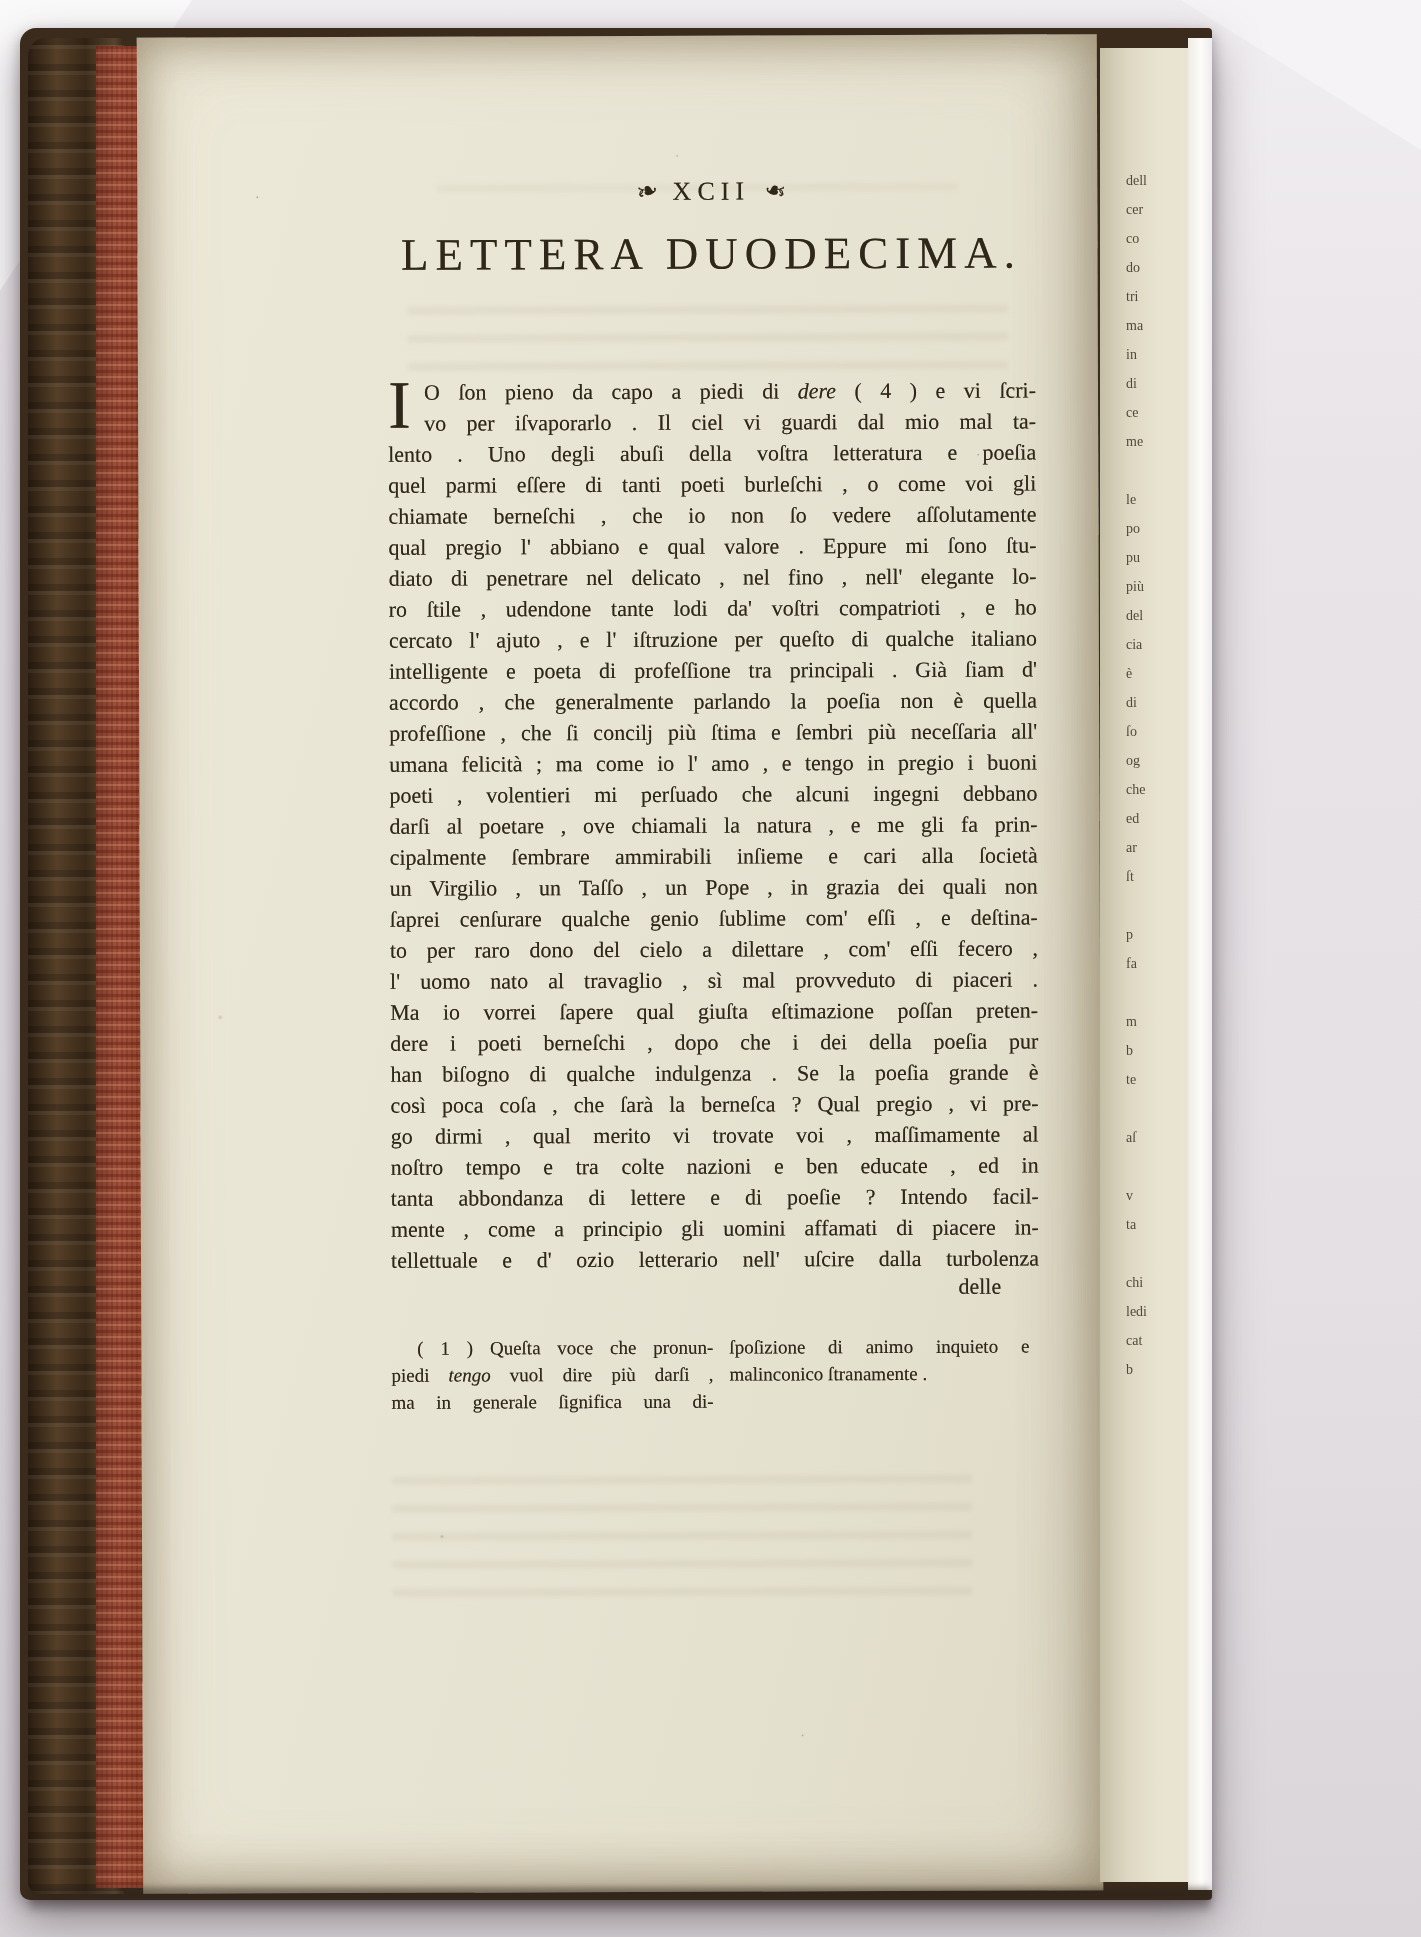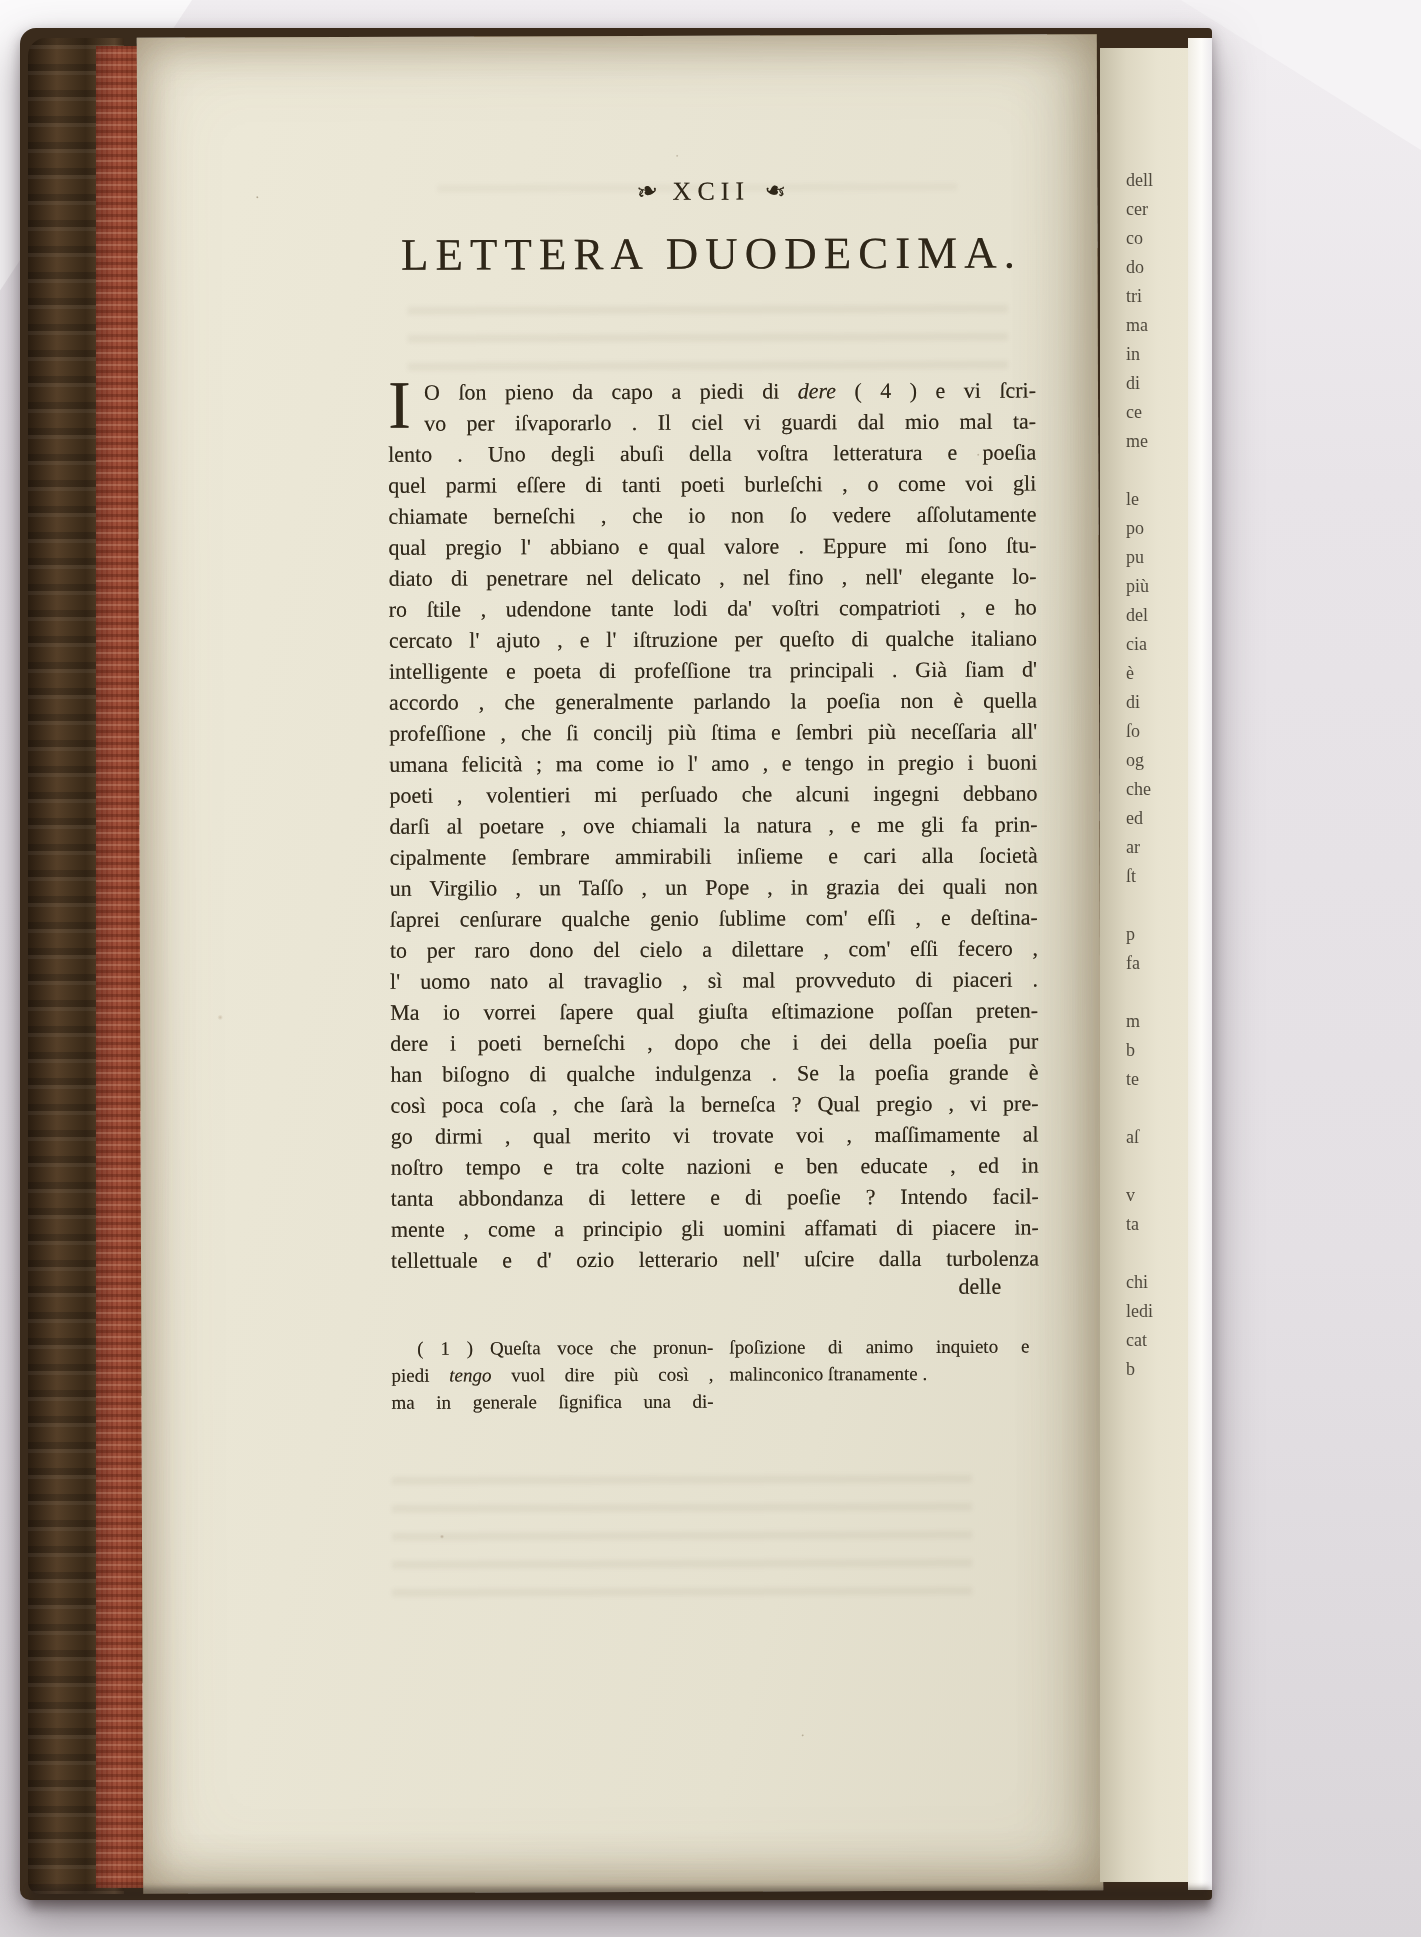--- a/index.html
+++ b/index.html
@@ -64,21 +64,21 @@
     font-size:19px;line-height:27px;}
   .fn-col1{width:322px;}
   .fn-col2{width:300px;}
   .fn-line{text-align:justify;text-align-last:justify;}
   .fn-line.no-just{text-align:left;text-align-last:left;}
   .fn-indent{text-indent:26px;}
   i{font-style:italic;}
   .right-page{position:absolute;left:1100px;top:48px;width:88px;height:1834px;
     background:linear-gradient(90deg,#c6bfa8 0%,#ddd7c2 30%,#e8e3d0 65%,#eae5d2 100%);}
   .fragments{position:absolute;left:26px;top:118px;width:60px;
-    font-size:18px;line-height:29px;color:rgba(43,36,26,.8);
+    font-size:14px;line-height:29px;color:rgba(43,36,26,.8);
     white-space:pre-line;filter:blur(.4px);font-family:"Liberation Serif","DejaVu Serif",serif;}
   .right-white{position:absolute;left:1188px;top:38px;width:24px;height:1852px;
     background:linear-gradient(90deg,#efece3 0%,#fdfcf9 55%,#eceaed 100%);}
   .bottom-shadow{position:absolute;left:30px;top:1888px;width:1180px;height:26px;
     background:linear-gradient(180deg,rgba(40,30,25,.55),rgba(40,30,25,0));
     filter:blur(3px);}
 </style>
 </head>
 <body>
 
@@ -135,21 +135,21 @@
         <div class="bline">tanta abbondanza di lettere e di poeſie ? Intendo facil-</div>
         <div class="bline">mente , come a principio gli uomini affamati di piacere in-</div>
         <div class="bline">tellettuale e d' ozio letterario nell' uſcire dalla  turbolenza</div>
       </div>
 
       <div class="catchword">delle</div>
 
       <div class="footnote">
         <div class="fn-col1">
           <div class="fn-line fn-indent">( 1 ) Queſta voce che pronun-</div>
-          <div class="fn-line"><span>piedi </span><i>tengo</i><span> vuol dire più così ,</span></div>
+          <div class="fn-line"><span>piedi </span><i>tengo</i><span> vuol dire più darſi ,</span></div>
           <div class="fn-line">ma in generale ſignifica una di-</div>
         </div>
         <div class="fn-col2">
           <div class="fn-line">ſpoſizione di animo inquieto e</div>
           <div class="fn-line no-just">malinconico ſtranamente .</div>
         </div>
       </div>
 
     </div>
   </div>

